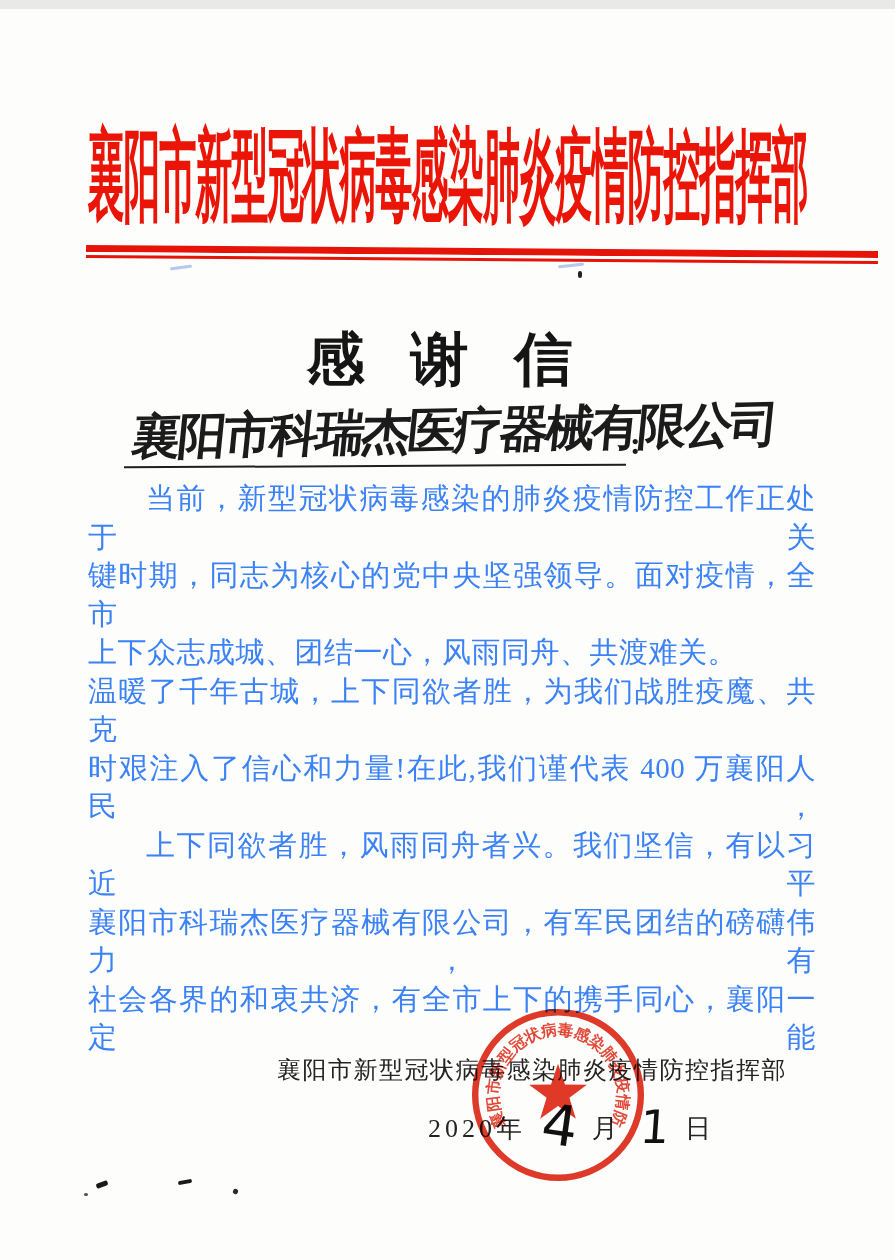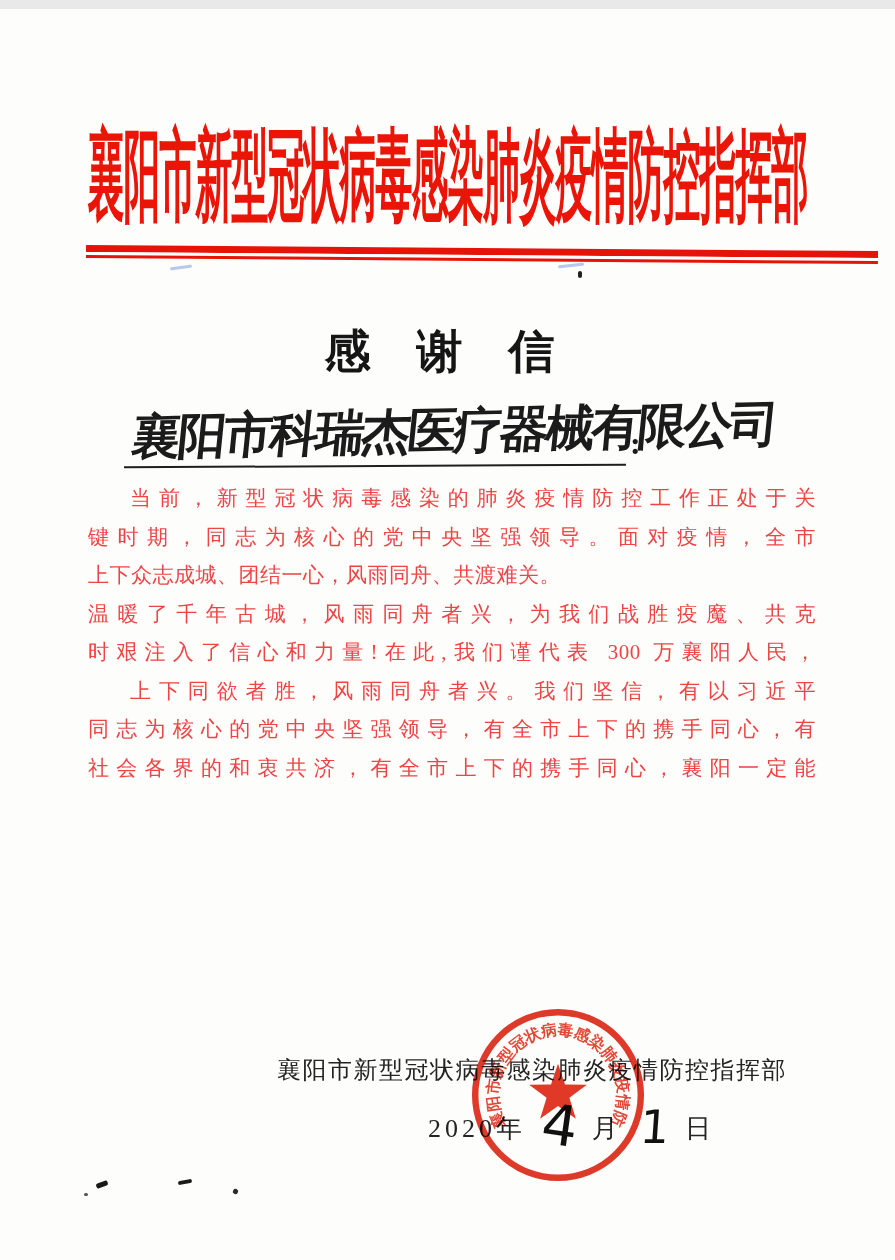--- a/index.html
+++ b/index.html
@@ -18,41 +18,41 @@
   }
   
   .red-rule{position:absolute;top:239px;left:86px;width:792px;transform:rotate(0.45deg);}
   .red-rule .bar-thick{height:7px;background:#e61408;}
   .red-rule .bar-gap{height:2.5px;background:#ffffff;}
   .red-rule .bar-thin{height:3.5px;background:#e61408;}
   
   .title{
     position:absolute;top:312px;left:0;width:100%;margin:0;
     text-align:center;padding-left:30px;box-sizing:border-box;
-    font-size:46px;font-weight:bold;letter-spacing:46px;color:#151515;
+    font-size:58px;font-weight:bold;letter-spacing:46px;color:#151515;
   }
   
   .recipient-name{
     position:absolute;top:396px;left:132px;width:500px;
     font-size:49px;font-weight:600;color:#1b1b1b;white-space:nowrap;
     transform:rotate(-1.2deg) skewX(-7deg);transform-origin:left center;
     letter-spacing:-3px;
   }
   .recipient-underline{
     position:absolute;top:456px;left:124px;width:502px;height:0;
     border-bottom:2.5px solid #1f1f1f;transform:rotate(-0.3deg);
   }
   .recipient-colon{
     position:absolute;top:416px;left:630px;
     font-size:32px;font-weight:bold;color:#1b1b1b;
   }
   
   .body-text{position:absolute;top:470px;left:88px;width:728px;}
   .line{
-    font-size:21px;line-height:38.5px;color:#ef4444;
+    font-size:29px;line-height:38.5px;color:#3b82f6;
     letter-spacing:0.5px;
   }
   .jf{text-align:justify;text-align-last:justify;}
   .end{text-align:right;text-align-last:left;}
   .indent{text-indent:2em;}
   
   .signature{
     position:absolute;top:1045px;left:277px;
     font-size:24px;letter-spacing:1.5px;color:#242424;white-space:nowrap;
   }
@@ -106,24 +106,24 @@
   <h1 class="title">感谢信</h1>
 
   <div class="recipient-name">襄阳市科瑞杰医疗器械有限公司</div>
   <div class="recipient-underline"></div>
   <div class="recipient-colon">:</div>
 
   <div class="body-text">
     <div class="line jf indent">当前，新型冠状病毒感染的肺炎疫情防控工作正处于关</div>
     <div class="line jf">键时期，同志为核心的党中央坚强领导。面对疫情，全市</div>
     <div class="line end">上下众志成城、团结一心，风雨同舟、共渡难关。</div>
-    <div class="line jf">温暖了千年古城，风雨同舟者兴，为我们战胜疫魔、共克</div>
-    <div class="line jf">时艰注入了信心和力量!在此,我们谨代表 300 万襄阳人民，</div>
+    <div class="line jf">温暖了千年古城，上下同欲者胜，为我们战胜疫魔、共克</div>
+    <div class="line jf">时艰注入了信心和力量!在此,我们谨代表 400 万襄阳人民，</div>
     <div class="line jf indent">上下同欲者胜，风雨同舟者兴。我们坚信，有以习近平</div>
-    <div class="line jf">同志为核心的党中央坚强领导，有全市上下的携手同心，有</div>
+    <div class="line jf">襄阳市科瑞杰医疗器械有限公司，有军民团结的磅礴伟力，有</div>
     <div class="line jf">社会各界的和衷共济，有全市上下的携手同心，襄阳一定能</div>
 
   </div>
 
   <div class="signature">襄阳市新型冠状病毒感染肺炎疫情防控指挥部</div>
 
   <div class="date-line">
     <span class="date-print">2020</span>
     <span class="date-print">年</span>
     <span class="hand-month">4</span>

